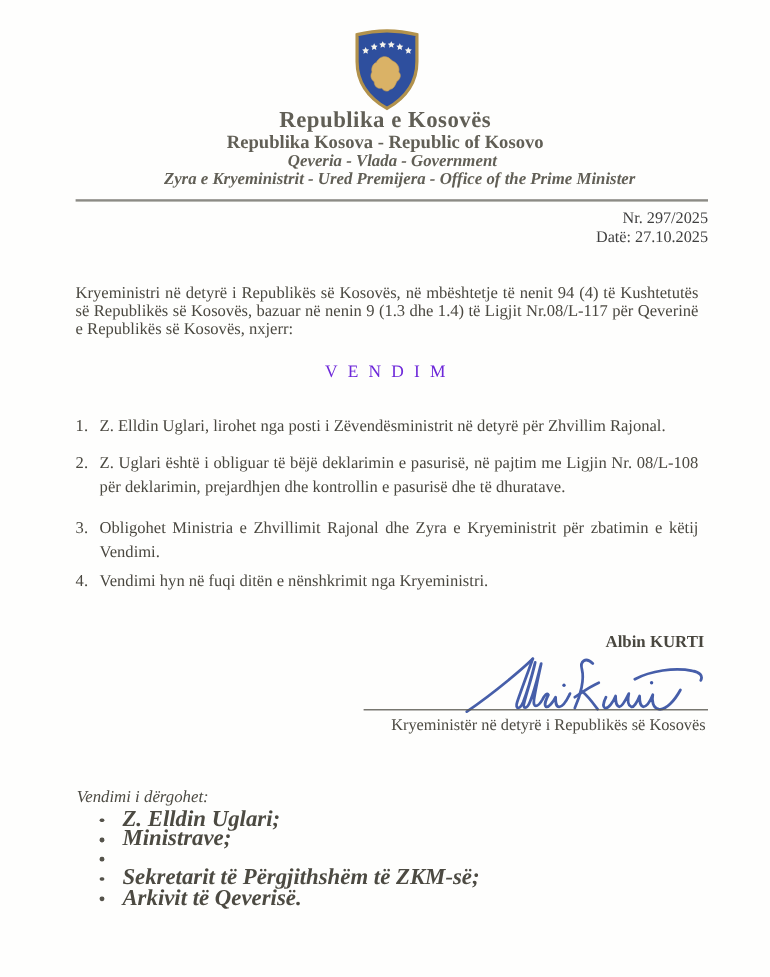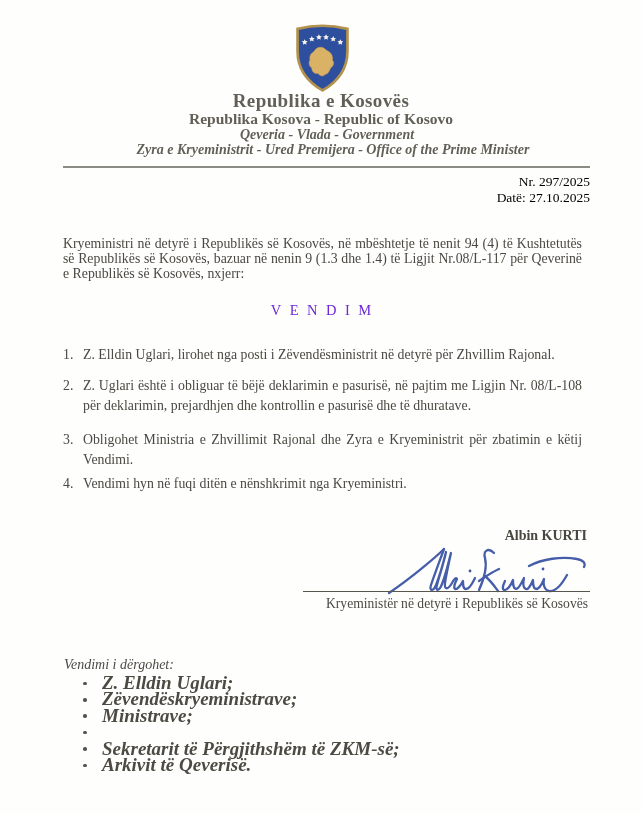--- a/index.html
+++ b/index.html
@@ -17,21 +17,21 @@
   
   .emblem { left: 294px; top: 20px; width: 57px; height: 73px; }
   .hdr { left: 0; right: 0; text-align: center; color: #615f56; }
   .hdr-title { top: 90px; font-size: 19px; font-weight: 700; letter-spacing: 0.4px; }
   .hdr-sub   { top: 110px; font-size: 15.5px; font-weight: 600; }
   .hdr-l3    { top: 127px; font-size: 14px; font-weight: 600; font-style: italic; margin-left: 12px; }
   .hdr-l4    { top: 142px; font-size: 14px; font-weight: 600; font-style: italic; padding-left: 24px; }
   .rule { top: 166px; left: 63px; width: 527px; height: 0; border-top: 2px solid #8c8b85; }
 
   
-  .ref { top: 174px; right: 52px; text-align: right; font-size: 13.5px; line-height: 15.5px; color: #000000; }
+  .ref { top: 174px; right: 52px; text-align: right; font-size: 13.5px; line-height: 15.5px; color: #404040; }
 
   
   .preamble {
     top: 222px; left: 63px; width: 519px;
     font-size: 13.8px; line-height: 15.3px; text-align: justify;
   }
 
   
   .vendim {
     top: 302px; left: 0; right: 0; text-align: center;
@@ -140,24 +140,20 @@
   <div class="abs sig-title">Kryeministër në detyrë i Republikës së Kosovës</div>
 
   <div class="abs dist-label">Vendimi i dërgohet:</div>
   <div class="abs dist-list">
     <div class="drow">
       <span class="dot"></span>
       <span>Z. Elldin Uglari;</span>
     </div>
     <div class="drow">
       <span class="dot"></span>
-      <span>Zëvendëskryeministrave;</span>
-    </div>
-    <div class="drow">
-      <span class="dot"></span>
       <span>Ministrave;</span>
     </div>
     <div class="drow">
       <span class="dot"></span>
     </div>
     <div class="drow">
       <span class="dot"></span>
       <span>Sekretarit të Përgjithshëm të ZKM-së;</span>
     </div>
     <div class="drow">

